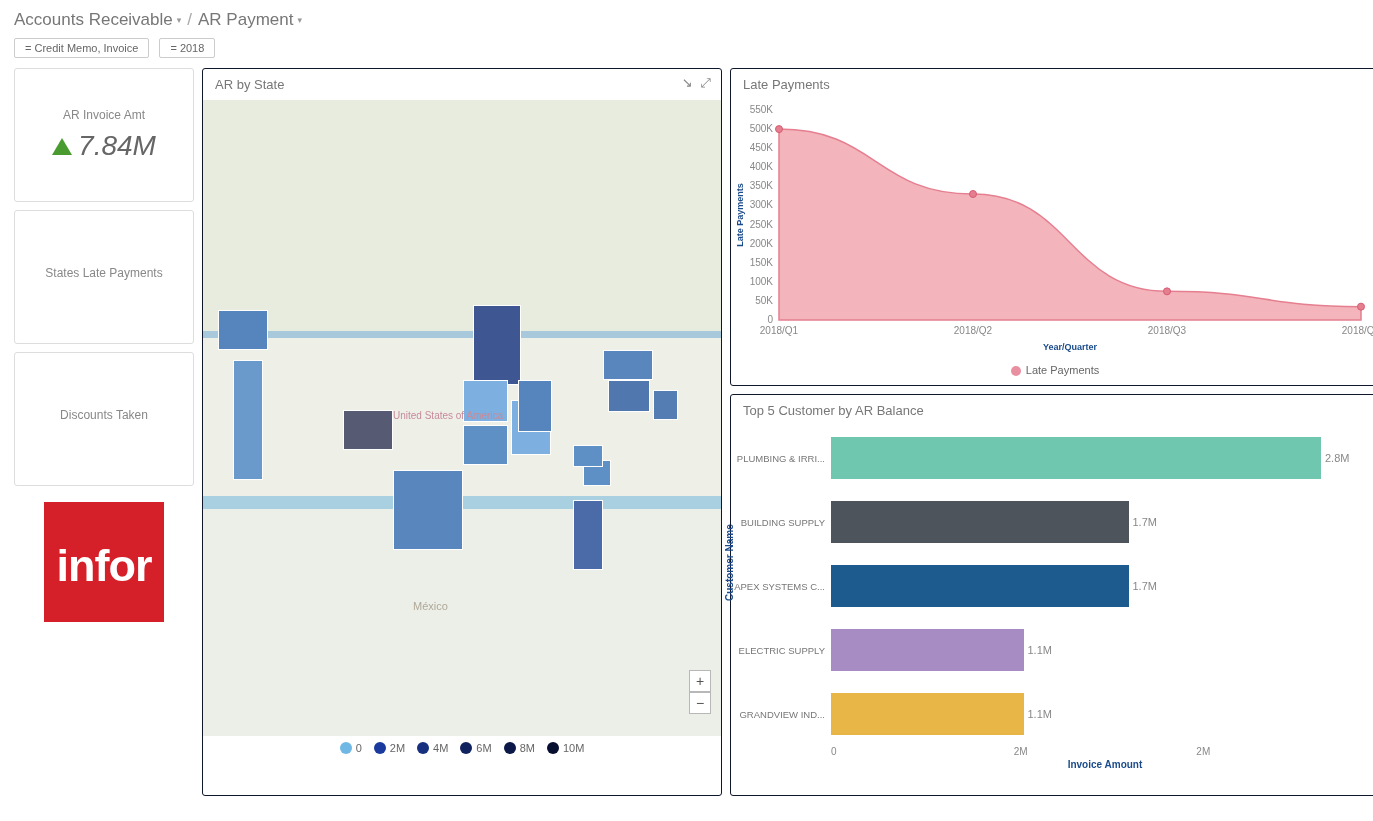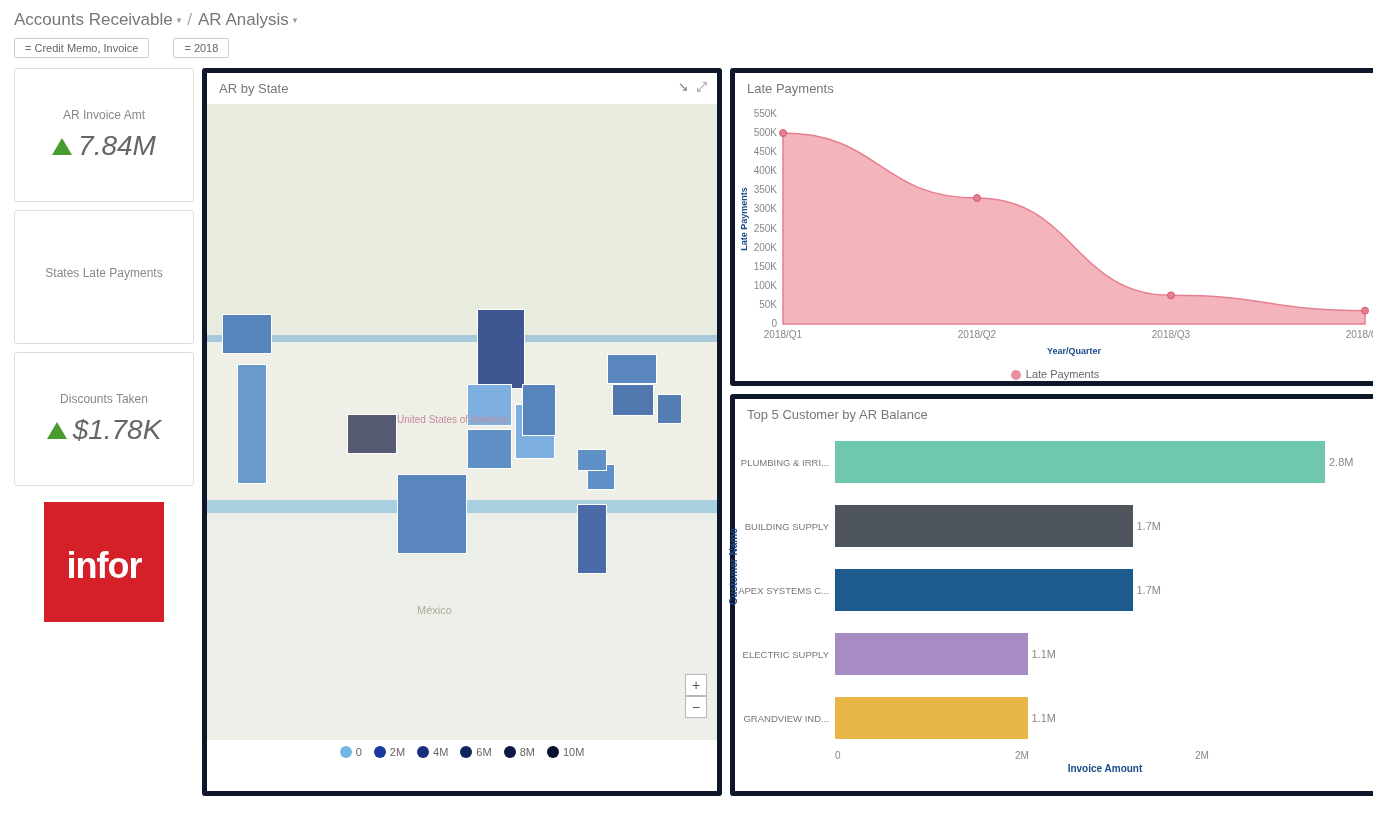--- a/index.html
+++ b/index.html
@@ -1,36 +1,36 @@
 <!DOCTYPE html>
 <html><head>
 <meta charset="utf-8">
 <style>
   * { box-sizing: border-box; margin: 0; padding: 0; }
   body { font-family: Arial, Helvetica, sans-serif; background: #fff; color: #555; width: 1373px; height: 821px; overflow: hidden; }
   .breadcrumb { display: flex; align-items: center; gap: 6px; padding: 10px 14px 4px 14px; font-size: 17px; color: #777; }
   .breadcrumb .sep { color: #aaa; }
   .bc-item { display: inline-flex; align-items: center; gap: 4px; cursor: pointer; }
   .caret { font-size: 9px; color: #999; }
-  .filters { display: flex; gap: 24px; padding: 4px 14px 10px 14px; }
+  .filters { display: flex; gap: 10px; padding: 4px 14px 10px 14px; }
   .filter-pill { border: 1px solid #ccc; border-radius: 2px; padding: 3px 10px; font-size: 11px; color: #666; cursor: pointer; }
 
   .dashboard { display: grid; grid-template-columns: 180px 520px 650px; gap: 8px; padding: 0 14px; }
   .col-left { display: flex; flex-direction: column; gap: 8px; }
   .kpi-card { border: 1px solid #ddd; border-radius: 3px; padding: 14px 8px; text-align: center; height: 134px; display: flex; flex-direction: column; justify-content: center; }
   .kpi-label { font-size: 12px; color: #888; margin-bottom: 8px; }
   .kpi-value-row { display: flex; align-items: center; justify-content: center; gap: 6px; }
   .kpi-value { font-size: 28px; color: #666; font-weight: 400; font-style: italic; }
   .tri-up { width: 0; height: 0; border-left: 10px solid transparent; border-right: 10px solid transparent; border-bottom: 17px solid #4a9b2f; }
   .tri-down { width: 0; height: 0; border-left: 10px solid transparent; border-right: 10px solid transparent; border-top: 17px solid #c92f2f; }
 
   .logo-box { width: 120px; height: 120px; background: #d5202a; margin: 8px auto 0 auto; display: flex; align-items: center; justify-content: center; }
-  .logo-text { color: #fff; font-size: 36px; font-weight: bold; font-family: Arial; letter-spacing: -1px; position: relative; top: 4px;}
-
-  .panel { border: 5px solid #0f172a; border-radius: 3px; position: relative; }
+  .logo-text { color: #fff; font-size: 45px; font-weight: bold; font-family: Arial; letter-spacing: -1px; position: relative; top: 4px;}
+
+  .panel { border: 1px solid #0f172a; border-radius: 3px; position: relative; }
   .panel-title { font-size: 13px; color: #777; padding: 8px 12px; }
   .panel-actions { position: absolute; top: 6px; right: 10px; display: flex; gap: 8px; color: #888; font-size: 13px; }
   .panel-actions span { cursor: pointer; }
 
   .map-panel { height: 728px; }
   .map-body { position: relative; width: 100%; height: 660px; background: linear-gradient(#e8ecdf 0%, #e8ecdf 35%, #a8c9db 35%, #a8c9db 36%, #eef0e8 36%, #eef0e8 60%, #a8d0e0 60%, #a8d0e0 62%, #ecefe7 62%); overflow: hidden;}
   .map-label-usa { position: absolute; top: 310px; left: 190px; color: #c78a9a; font-size: 10px; text-align: center; }
   .map-label-mex { position: absolute; top: 500px; left: 210px; color: #b0a89a; font-size: 11px; }
   .map-state { position: absolute; background: #5b8fc4; border: 1px solid #fff; }
   .map-zoom { position: absolute; bottom: 46px; right: 10px; display: flex; flex-direction: column; }
@@ -65,21 +65,21 @@
 </head>
 <body>
 
 <div class="breadcrumb">
   <span class="bc-item">
     <span>Accounts Receivable</span>
     <span class="caret">▾</span>
   </span>
   <span class="sep">/</span>
   <span class="bc-item">
-    <span>AR Analysis</span>
+    <span>AR Payment</span>
     <span class="caret">▾</span>
   </span>
 </div>
 
 <div class="filters">
   <div class="filter-pill">= Credit Memo, Invoice</div>
   <div class="filter-pill">= 2018</div>
 </div>
 
 <div class="dashboard">
@@ -90,24 +90,20 @@
       <div class="kpi-value-row">
         <span class="tri-up"></span>
         <span class="kpi-value">7.84M</span>
       </div>
     </div>
     <div class="kpi-card">
       <div class="kpi-label">States Late Payments</div>
     </div>
     <div class="kpi-card">
       <div class="kpi-label">Discounts Taken</div>
-      <div class="kpi-value-row">
-        <span class="tri-up"></span>
-        <span class="kpi-value">$1.78K</span>
-      </div>
     </div>
     <div class="logo-box">
       <span class="logo-text">infor</span>
     </div>
   </div>
 
   <div class="panel map-panel">
     <div class="panel-title">AR by State</div>
     <div class="panel-actions">
       <span>↘</span>

